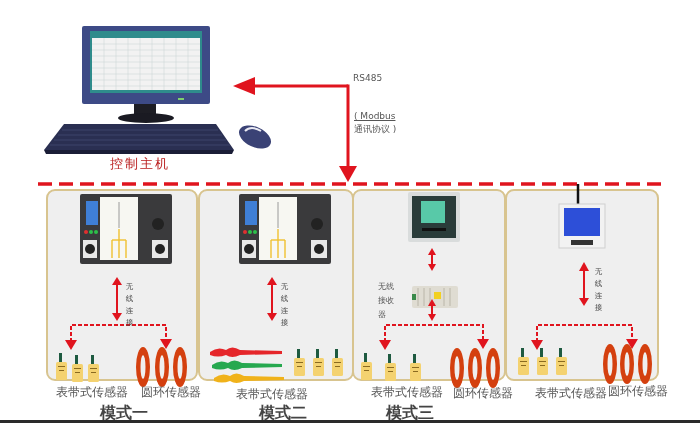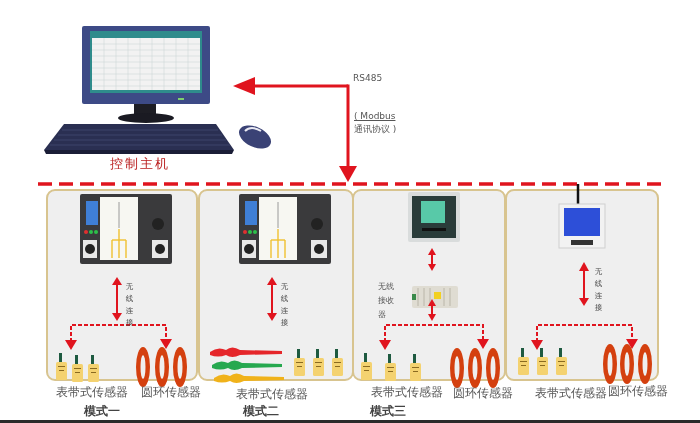--- a/index.html
+++ b/index.html
@@ -1,21 +1,21 @@
 <!DOCTYPE html>
 <html><head>
 <meta charset="utf-8">
 <style>
   html, body { margin:0; padding:0; }
   body { width:700px; height:423px; background:#ffffff; position:relative; overflow:hidden;
          font-family:"DejaVu Sans", sans-serif; }
   .abs { position:absolute; }
   .panel { position:absolute; top:189px; height:192px; background:#efefef;
            border:2px solid #d8c48f; border-radius:9px; box-sizing:border-box; }
-  .mode-label { position:absolute; top:403px; font-size:12px; color:#444; width:80px; text-align:left; font-weight:bold; }
+  .mode-label { position:absolute; top:403px; font-size:16px; color:#444; width:80px; text-align:center; font-weight:bold; }
   .sensor-label { position:absolute; font-size:12px; color:#555; white-space:nowrap; }
   .vtext { position:absolute; font-size:7.5px; color:#444; width:9px; line-height:12px; text-align:center; }
   .rtext { position:absolute; font-size:9px; color:#555; line-height:13px; }
   svg { position:absolute; overflow:visible; }
 </style>
 </head>
 <body>
 
 <div class="abs" style="left:40px;top:20px;width:250px;height:150px;">
   <svg width="140" height="100" style="left:42px;top:6px;">

